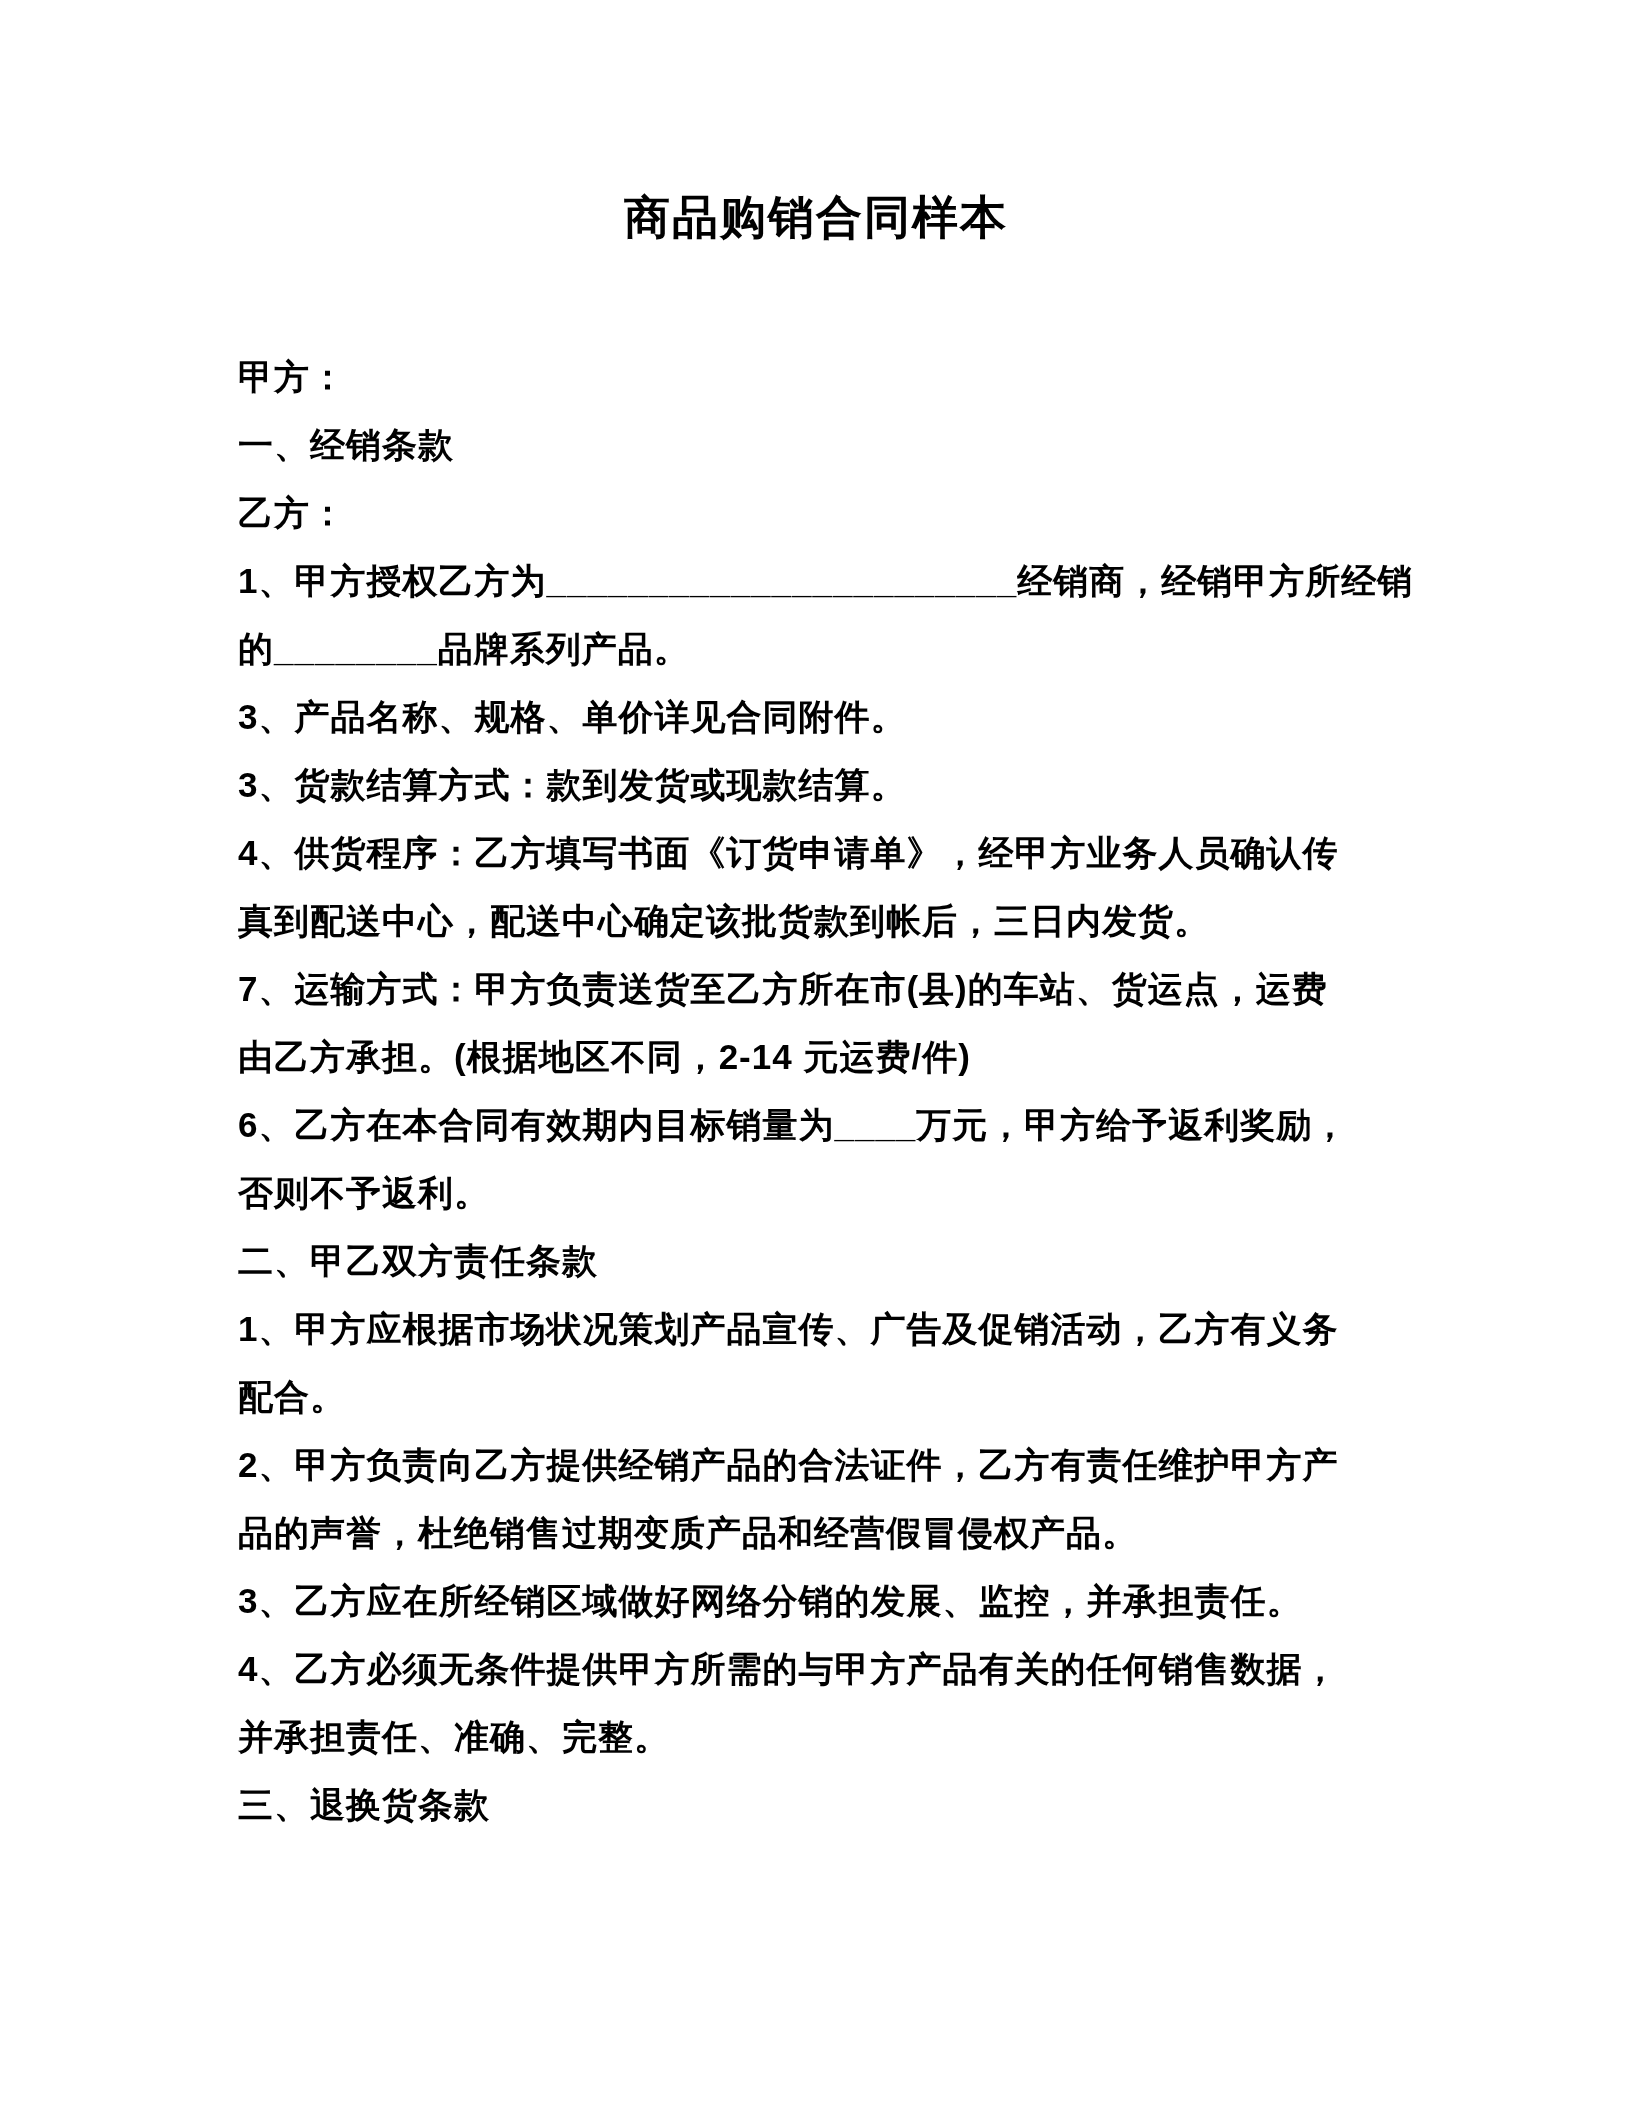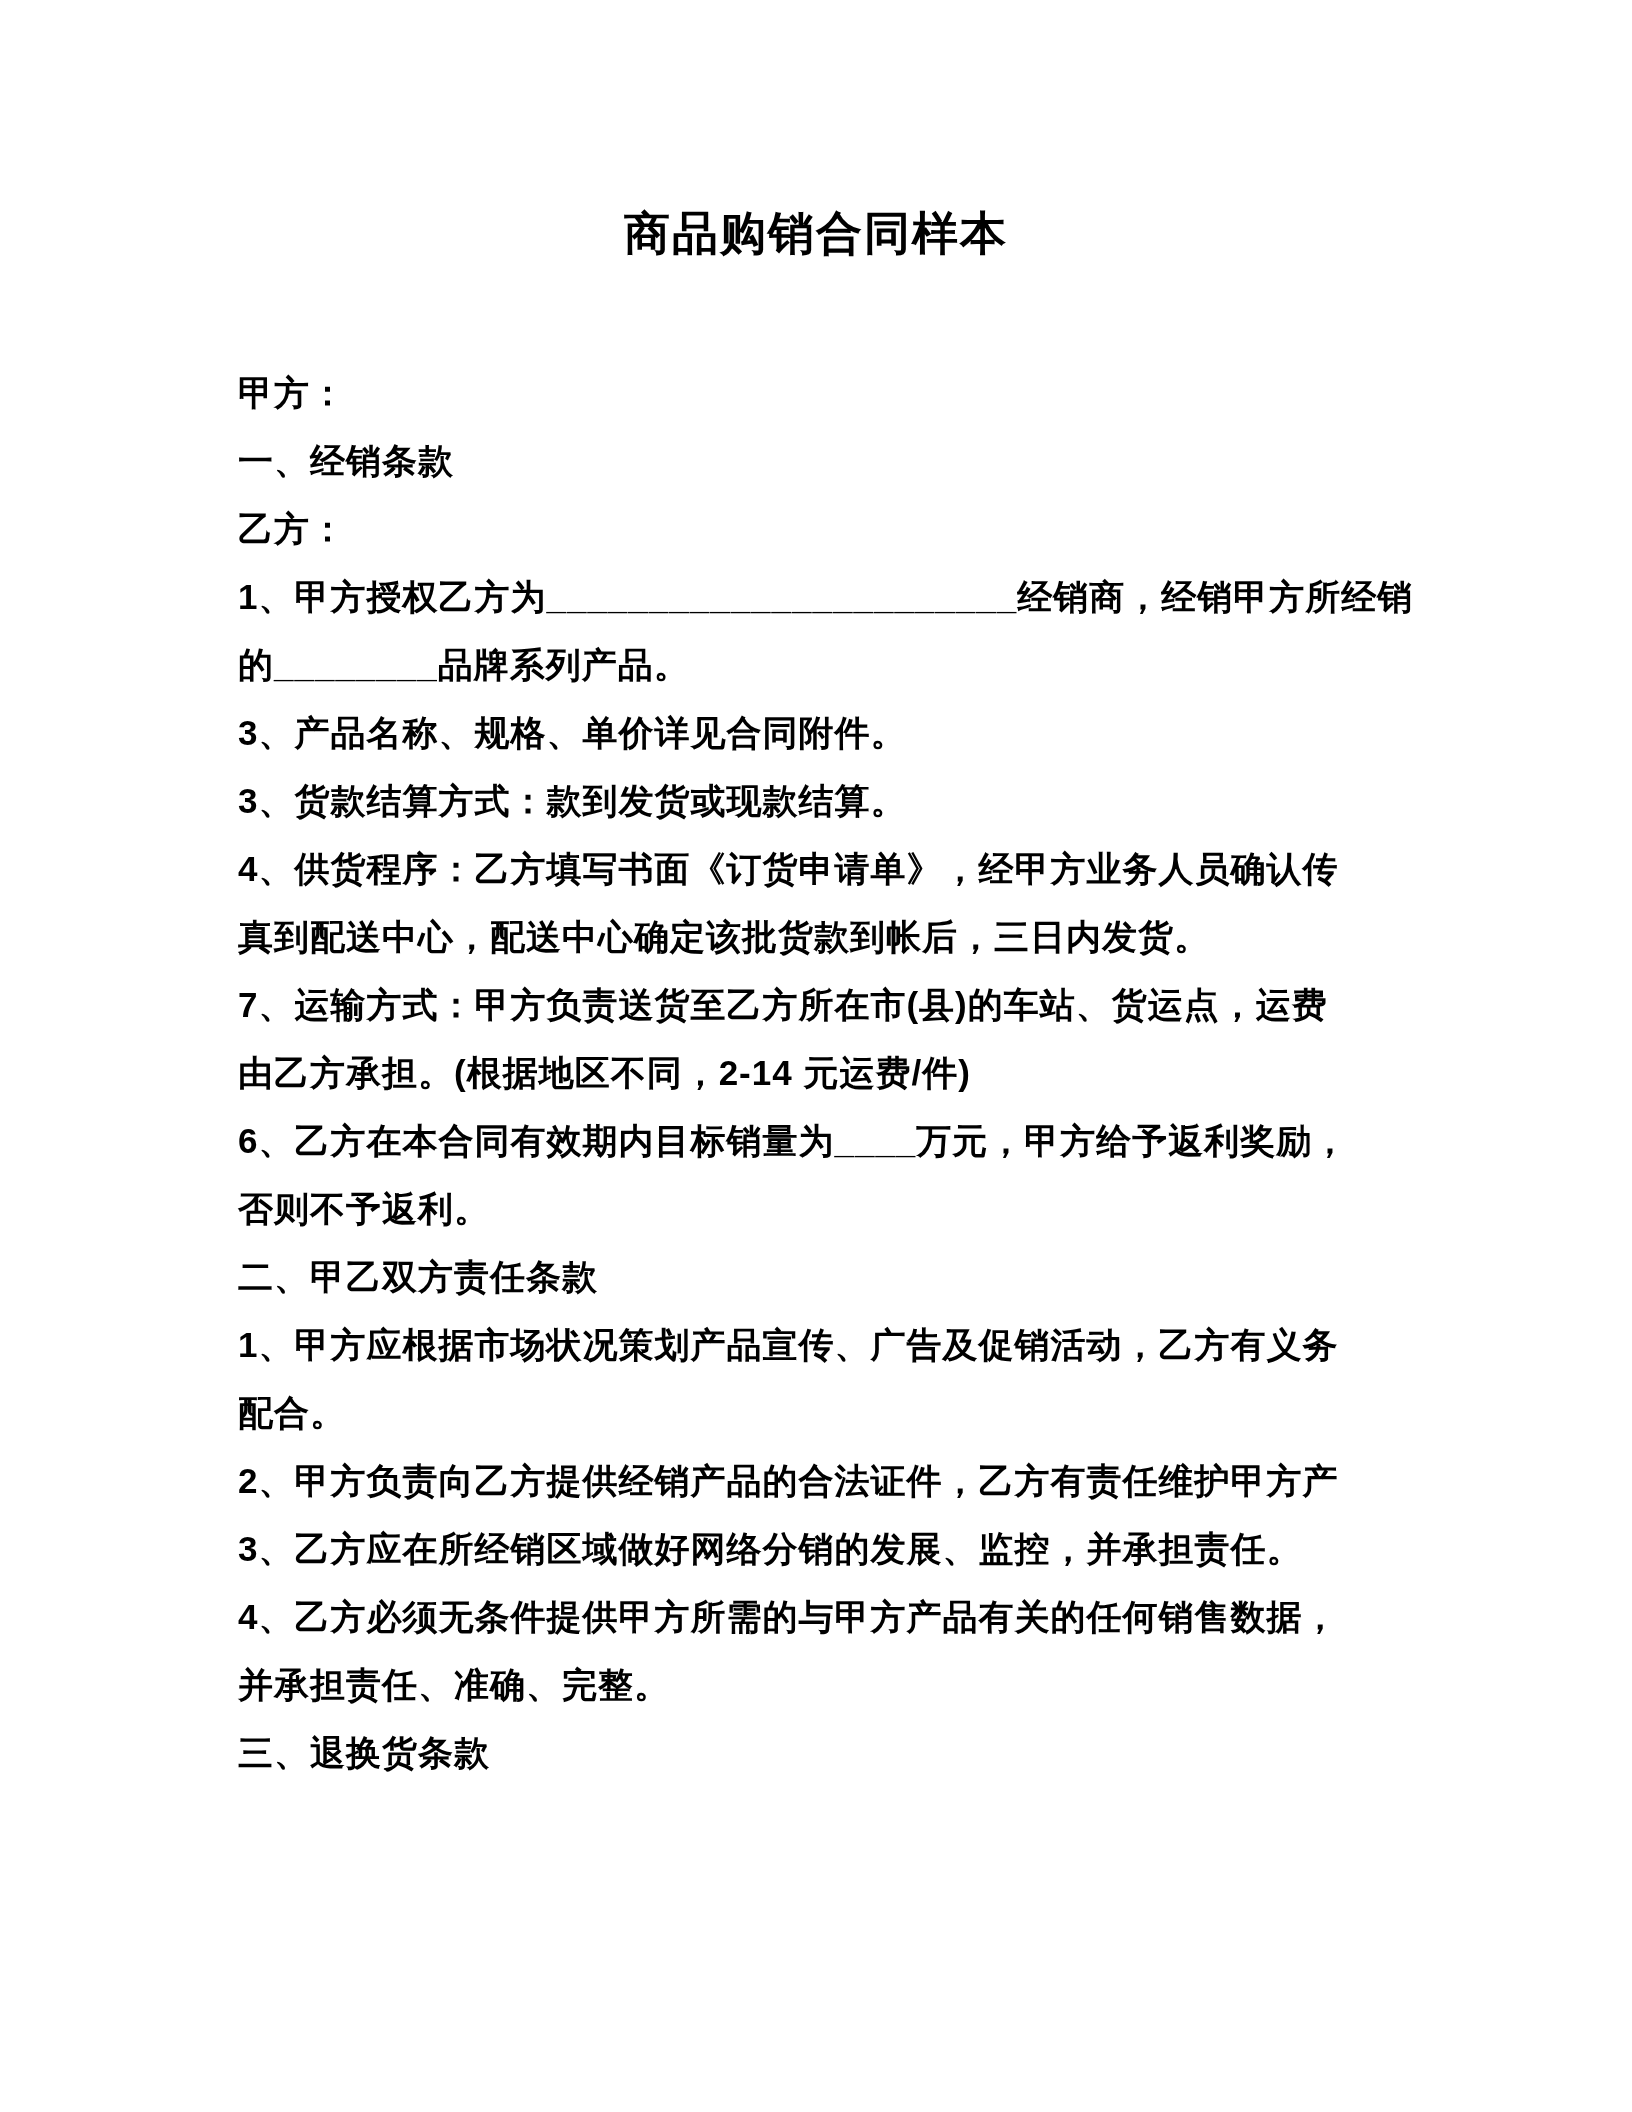--- a/index.html
+++ b/index.html
@@ -11,21 +11,21 @@
     position: relative;
     width: 1632px;
     height: 2112px;
     background: #ffffff;
     color: #000000;
     font-family: "Liberation Sans", "DejaVu Sans", sans-serif;
     font-weight: 700;
     overflow: hidden;
   }
   .doc-title {
-    margin: 16px;
+    margin: 0;
     padding-top: 190px;
     text-align: center;
     font-size: 46px;
     line-height: 1.2;
     letter-spacing: 2px;
     color: #000000;
   }
   .doc-body {
     margin-top: 98px;
     padding-left: 238px;
@@ -57,18 +57,19 @@
     <div class="doc-line">4、供货程序：乙方填写书面《订货申请单》，经甲方业务人员确认传</div>
     <div class="doc-line">真到配送中心，配送中心确定该批货款到帐后，三日内发货。</div>
     <div class="doc-line">7、运输方式：甲方负责送货至乙方所在市(县)的车站、货运点，运费</div>
     <div class="doc-line">由乙方承担。(根据地区不同，2-14 元运费/件)</div>
     <div class="doc-line">6、乙方在本合同有效期内目标销量为____万元，甲方给予返利奖励，</div>
     <div class="doc-line">否则不予返利。</div>
     <div class="doc-line">二、甲乙双方责任条款</div>
     <div class="doc-line">1、甲方应根据市场状况策划产品宣传、广告及促销活动，乙方有义务</div>
     <div class="doc-line">配合。</div>
     <div class="doc-line">2、甲方负责向乙方提供经销产品的合法证件，乙方有责任维护甲方产</div>
+    <div class="doc-line">品的声誉，杜绝销售过期变质产品和经营假冒侵权产品。</div>
     <div class="doc-line">3、乙方应在所经销区域做好网络分销的发展、监控，并承担责任。</div>
     <div class="doc-line">4、乙方必须无条件提供甲方所需的与甲方产品有关的任何销售数据，</div>
     <div class="doc-line">并承担责任、准确、完整。</div>
     <div class="doc-line">三、退换货条款</div>
   </div>
 </div>
 
 </body></html>

